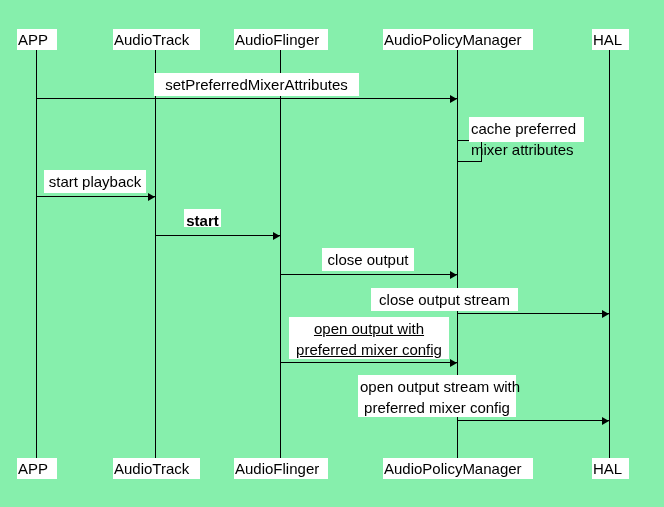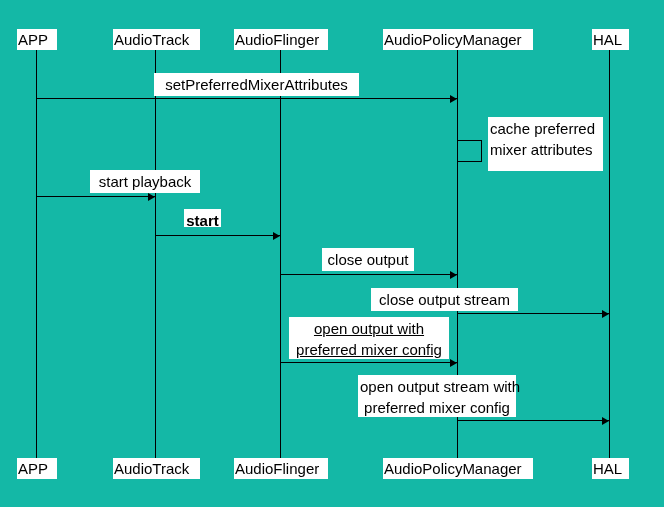--- a/index.html
+++ b/index.html
@@ -5,21 +5,21 @@
 <style>
   html, body {
     margin: 0;
     padding: 0;
     background: #000000;
   }
   #diagram {
     position: relative;
     width: 664px;
     height: 507px;
-    background: #14b8a6;
+    background: #86efac;
     overflow: hidden;
     font-family: "Liberation Sans", sans-serif;
   }
   
   .lifeline {
     position: absolute;
     width: 1px;
     background: #000000;
     top: 50px;
     bottom: 48px;
@@ -99,23 +99,23 @@
   <div id="top-participants">
       <div class="participant" style="left: 17px; top: 29px; width: 38px;">APP</div>
       <div class="participant" style="left: 113px; top: 29px; width: 85px;">AudioTrack</div>
       <div class="participant" style="left: 234px; top: 29px; width: 92px;">AudioFlinger</div>
       <div class="participant" style="left: 383px; top: 29px; width: 148px;">AudioPolicyManager</div>
       <div class="participant" style="left: 592px; top: 29px; width: 35px;">HAL</div>
     </div>
 
   <div id="messages">
       <div class="msg-label center" style="left: 154px; top: 73px; width: 205px; height: 23px;">setPreferredMixerAttributes</div>
-      <div class="msg-label left" style="left: 488px; top: 117px; width: 115px; height: 54px;">cache preferred
+      <div class="msg-label left" style="left: 469px; top: 117px; width: 115px; height: 25px;">cache preferred
 mixer attributes</div>
-      <div class="msg-label center" style="left: 44px; top: 170px; width: 110px; height: 23px; margin-left: 46px;">start playback</div>
+      <div class="msg-label center" style="left: 44px; top: 170px; width: 102px; height: 23px;">start playback</div>
       <div class="msg-label center" style="left: 184px; top: 209px; width: 37px; height: 18px; font-weight: bold;">start</div>
       <div class="msg-label center" style="left: 322px; top: 248px; width: 92px; height: 23px;">close output</div>
       <div class="msg-label center" style="left: 371px; top: 288px; width: 147px; height: 23px;">close output stream</div>
       <div class="msg-label center" style="left: 289px; top: 317px; width: 160px; height: 42px; text-decoration: underline;">open output with
 preferred mixer config</div>
       <div class="msg-label center" style="left: 358px; top: 375px; width: 158px; height: 42px;">open output stream with
 preferred mixer config</div>
     </div>
 
   <div id="bottom-participants">

